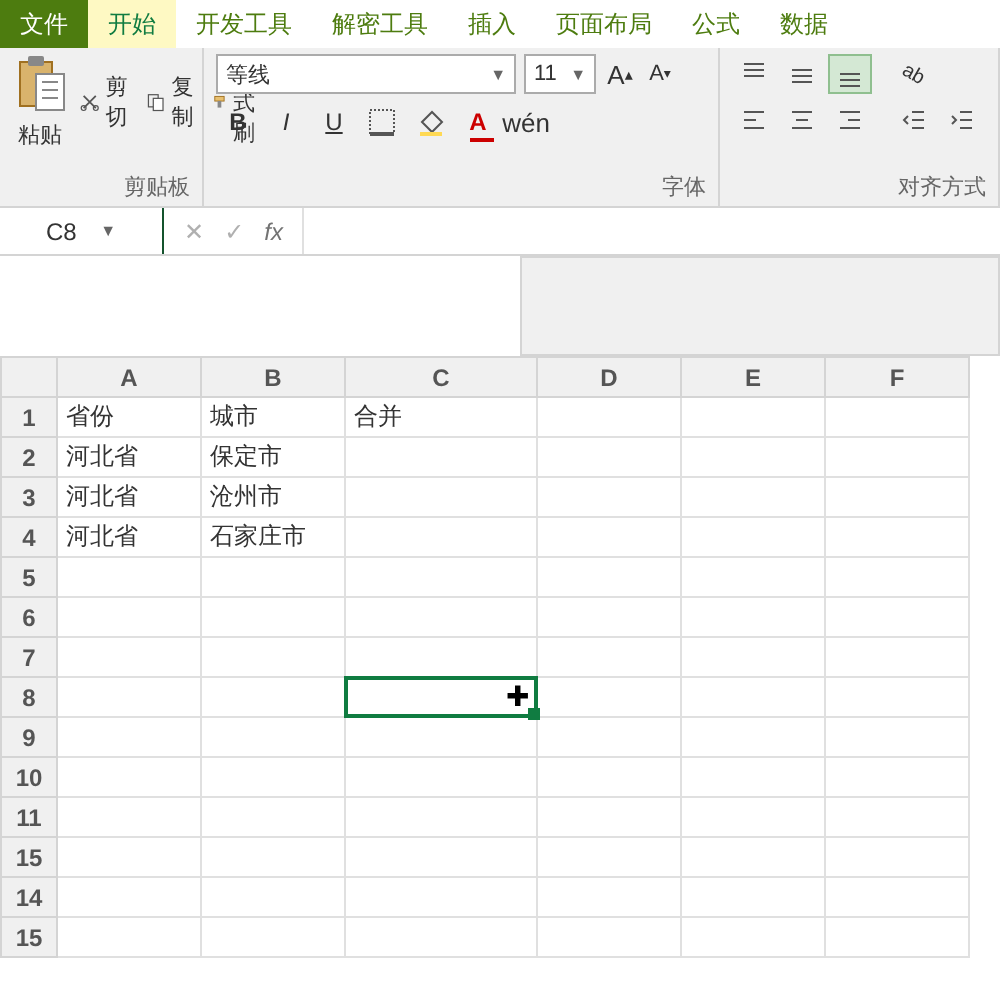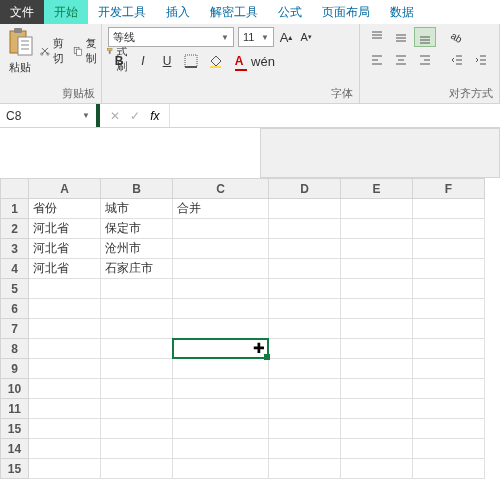--- a/index.html
+++ b/index.html
@@ -1,69 +1,69 @@
 <!DOCTYPE html>
 <html><head>
 <meta charset="utf-8">
 <style>
 * { margin: 0; padding: 0; box-sizing: border-box; font-family: "Microsoft YaHei", sans-serif; }
 body { background: #fff; font-size: 12px; color: #333; overflow: hidden; width: 500px; height: 500px; }
 .tabs { display: flex; background: #fff; height: 24px; align-items: stretch; }
-.tab { padding: 4px 10px; font-size: 12px; color: #0369a1; cursor: pointer; }
-.tab.file { background: #404040; color: #fff; }
-.tab.active { background: #5eead4; color: #107c41; }
+.tab { padding: 4px 10px; font-size: 12px; color: #4d7c0f; cursor: pointer; }
+.tab.file { background: #4d7c0f; color: #fff; }
+.tab.active { background: #fef9c3; color: #107c41; }
 .ribbon { background: #f0f0f0; border-bottom: 1px solid #d4d4d4; display: flex; height: 80px; }
 .group { border-right: 1px solid #d4d4d4; padding: 3px 6px 2px; display: flex; flex-direction: column; justify-content: space-between; }
 .group-label { text-align: right; font-size: 11px; color: #666; padding-top: 2px; }
 .clip-top { display: flex; gap: 4px; }
 .paste-btn { display: flex; flex-direction: column; align-items: center; width: 36px; cursor: pointer; }
 .paste-icon svg { width: 28px; height: 30px; }
 .clip-side { display: flex; flex-direction: row; gap: 1px; font-size: 11px; }
 .clip-row { display: flex; align-items: center; gap: 3px; cursor: pointer; padding: 1px 2px; }
 .clip-row svg { width: 14px; height: 14px; }
 .font-group { flex: 1; }
 .font-row { display: flex; align-items: center; gap: 4px; margin-bottom: 4px; }
 .font-sel { border: 1px solid #ababab; background: #fff; height: 20px; font-size: 11px; padding: 0 4px; display: flex; align-items: center; justify-content: space-between; cursor: pointer; }
-.font-name { width: 126px; }
+.font-name { width: 150px; }
 .font-size { width: 36px; }
 .caret { font-size: 8px; color: #666; }
 .ab { width: 16px; height: 16px; display: flex; align-items: center; justify-content: center; cursor: pointer; font-size: 12px; }
 .ib { width: 22px; height: 20px; display: flex; align-items: center; justify-content: center; cursor: pointer; border: 1px solid transparent; }
 .font-row2 { display: flex; align-items: center; gap: 2px; }
 .align-group { width: 140px; }
 .align-row { display: flex; gap: 2px; margin-bottom: 3px; }
 .align-row .ib.active { background: #d4e8d4; border-color: #8fbf8f; }
 .namebox-row { display: flex; align-items: center; border-bottom: 1px solid #d4d4d4; height: 24px; background: #fff; }
-.namebox { width: 100px; border-right: 4px solid #14532d; height: 100%; display: flex; align-items: center; padding: 0 6px; justify-content: space-between; font-size: 12px; }
+.namebox { width: 82px; border-right: 1px solid #14532d; height: 100%; display: flex; align-items: center; padding: 0 23px; justify-content: space-between; font-size: 12px; }
 .fx-btns { display: flex; align-items: center; gap: 10px; padding: 0 10px; color: #b0b0b0; }
-.fx-btns .fx { font-style: italic; color: #000000; }
+.fx-btns .fx { font-style: italic; color: #737373; }
 .fx-bar { flex: 1; border-left: 1px solid #e0e0e0; height: 100%; padding: 0 6px; display: flex; align-items: center; }
 .grid-wrap { position: relative; background: #fff; }
 .grid { border-collapse: collapse; table-layout: fixed; }
 .corner { width: 28px; height: 20px; background: #f0f0f0; border: 1px solid #d4d4d4; }
 .colh { background: #f0f0f0; border: 1px solid #d4d4d4; text-align: center; font-size: 12px; color: #555; height: 20px; width: 72px; }
 .rowh { background: #f0f0f0; border: 1px solid #d4d4d4; text-align: center; font-size: 12px; color: #555; width: 28px; height: 20px; }
 .cell { border: 1px solid #e0e0e0; height: 20px; font-size: 12px; padding: 0 4px; vertical-align: middle; width: 72px; }
 .colh.wide, .cell.wide { width: 96px; }
 .sel-box { position: absolute; border: 2px solid #107c41; pointer-events: none; }
 .sel-handle { position: absolute; width: 6px; height: 6px; background: #107c41; right: -3px; bottom: -3px; }
 .cursor-cross { position: absolute; font-size: 14px; color: #000; pointer-events: none; }
 .expand-area { position: absolute; background: #f0f0f0; border: 1px solid #d4d4d4; }
 </style>
 </head>
 <body>
 
 <div class="tabs">
   <div class="tab file">文件</div>
   <div class="tab active">开始</div>
   <div class="tab">开发工具</div>
+  <div class="tab">解密工具</div>
   <div class="tab">插入</div>
-  <div class="tab">解密工具</div>
+  <div class="tab">页面布局</div>
   <div class="tab">公式</div>
-  <div class="tab">页面布局</div>
   <div class="tab">数据</div>
 </div>
 
 <div class="ribbon">
   <div class="group" style="width:102px">
     <div class="clip-top">
       <div class="paste-btn">
         <span class="paste-icon">
           <svg viewBox="0 0 28 30">
               <rect x="4" y="4" width="16" height="22" fill="#d9b36c" stroke="#a07020"></rect>

